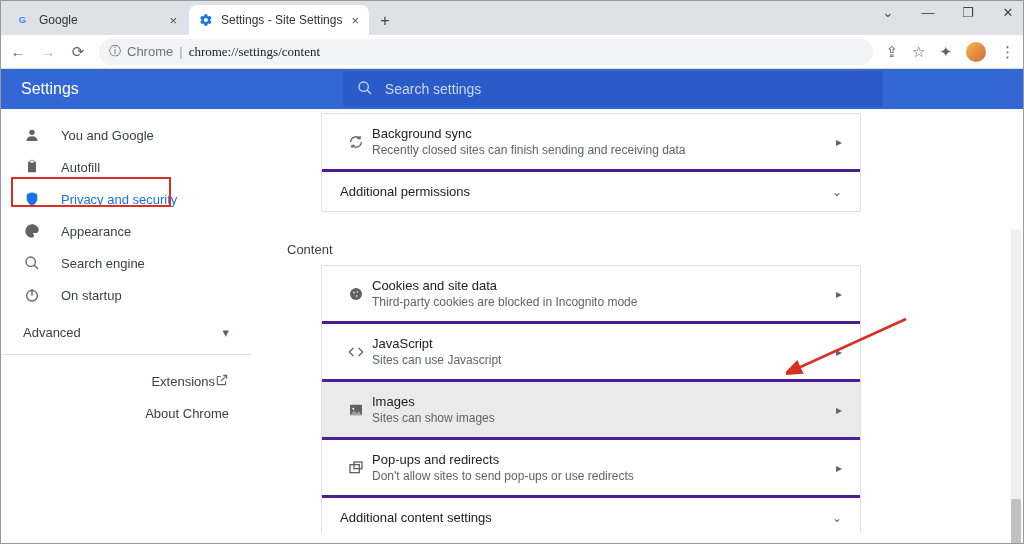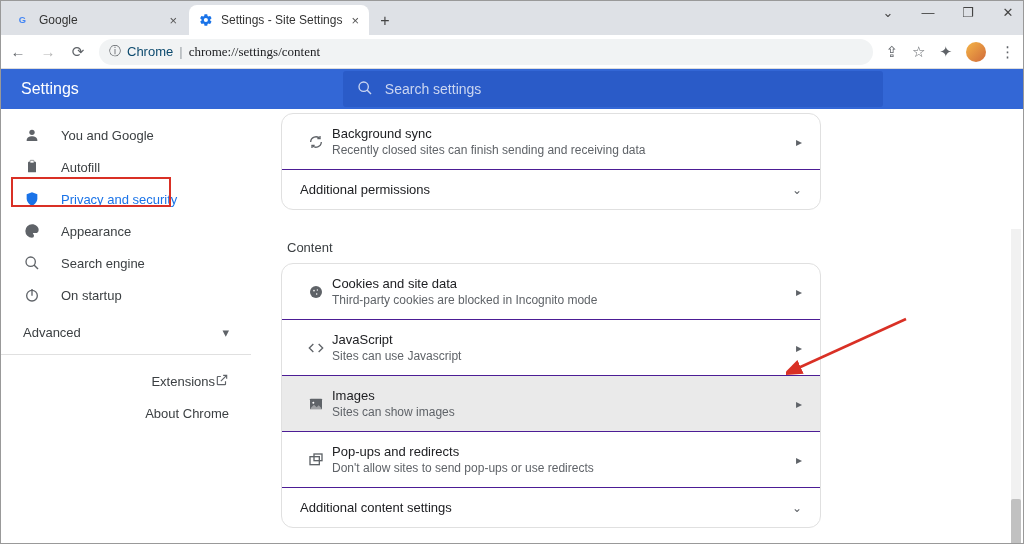--- a/index.html
+++ b/index.html
@@ -13,21 +13,21 @@
   .tab .close { margin-left: auto; color: #555; font-size: 13px; }
   .newtab { width: 28px; height: 28px; display: flex; align-items: center; justify-content: center; color: #444; font-size: 16px; }
   .win-controls { position: absolute; right: 4px; top: 4px; display: flex; gap: 18px; align-items: center; color: #444; font-size: 13px; }
   .win-controls span { width: 22px; text-align: center; }
 
   .toolbar { height: 34px; background: #fff; border-bottom: 1px solid #dcdcdc; display: flex; align-items: center; padding: 0 8px; gap: 12px; }
   .tb-icon { color: #5f6368; font-size: 15px; width: 18px; text-align: center; }
   .tb-icon.dim { color: #b5b5b5; }
   .omnibox { flex: 1; display: flex; align-items: center; height: 26px; border-radius: 13px; background: #f1f3f4; padding: 0 10px; font-size: 13px; color: #5f6368; gap: 6px; }
   .omnibox .urlpart { color: #202124; font-family: Liberation Serif, serif; }
-  .omnibox .chrome-label { color: #0c4a6e; }
+  .omnibox .chrome-label { color: #737373; }
   .omnibox .divider { color: #9aa0a6; }
   .tb-right { display: flex; align-items: center; gap: 14px; color: #5f6368; font-size: 15px; }
   .avatar { width: 20px; height: 20px; border-radius: 50%; background: linear-gradient(135deg,#f5b547,#d06a3a); }
 
   
   .settings-bar { height: 40px; background: #3367d6; display: flex; align-items: center; padding: 0 20px; gap: 24px; }
   .settings-title { color: #fff; font-size: 16px; font-weight: 500; }
   .search-wrap { margin-left: 240px; flex: 0 0 540px; height: 36px; background: #2a5bc8; border-radius: 3px; display: flex; align-items: center; padding: 0 14px; gap: 12px; color: #cbd6f1; font-size: 14px; }
   .search-wrap input { background: transparent; border: none; outline: none; color: #fff; font-size: 14px; flex:1; }
   .search-wrap input::placeholder { color: #cbd6f1; }
@@ -40,22 +40,22 @@
   .side-item .icon { width: 18px; color: #5f6368; display:flex; align-items:center; justify-content:center; }
   .side-item.selected { color: #1a73e8; }
   .side-item.selected .icon { color: #1a73e8; }
   .highlight-box { position: absolute; border: 2px solid #d93025; pointer-events: none; }
   .side-divider { height: 1px; background: #e0e0e0; margin: 10px 0; }
   .side-adv { display:flex; align-items:center; padding: 4px 22px; gap: 8px; color:#3c4043; font-size:13px; justify-content: space-between; }
   .side-plain { padding: 8px 22px; color:#3c4043; font-size:13px; display:flex; align-items:center; justify-content: flex-end; }
 
   
   .main { flex: 1; padding: 4px 30px 0 30px; overflow: hidden; position: relative; }
-  .card { border: 1px solid #e0e0e0; border-radius: 12px; max-width: 540px; margin-bottom: 18px; overflow: hidden; }
-  .row { display:flex; align-items:center; padding: 12px 18px; border-top: 1px solid #4c1d95; cursor:pointer; }
+  .card { border: 1px solid #e0e0e0; border-radius: 1px; max-width: 540px; margin-bottom: 18px; overflow: hidden; margin-left: 40px; }
+  .row { display:flex; align-items:center; padding: 12px 18px; border-top: 3px solid #4c1d95; cursor:pointer; }
   .row:first-child { border-top: none; }
   .row .ricon { width: 32px; color:#5f6368; display:flex; align-items:center; justify-content:center; font-size: 15px; }
   .row .rtxt { flex:1; }
   .row .rtxt .t1 { font-size: 13px; color:#202124; }
   .row .rtxt .t2 { font-size: 12px; color:#5f6368; margin-top:2px; }
   .row .chev { color:#5f6368; font-size:12px; }
   .row.simple .rtxt .t1 { font-size: 13px; }
   .row.hovered { background:#eaeaea; }
   .section-label { font-size: 13px; color:#3c4043; font-weight:500; max-width:540px; padding: 12px 6px 8px; }
 

